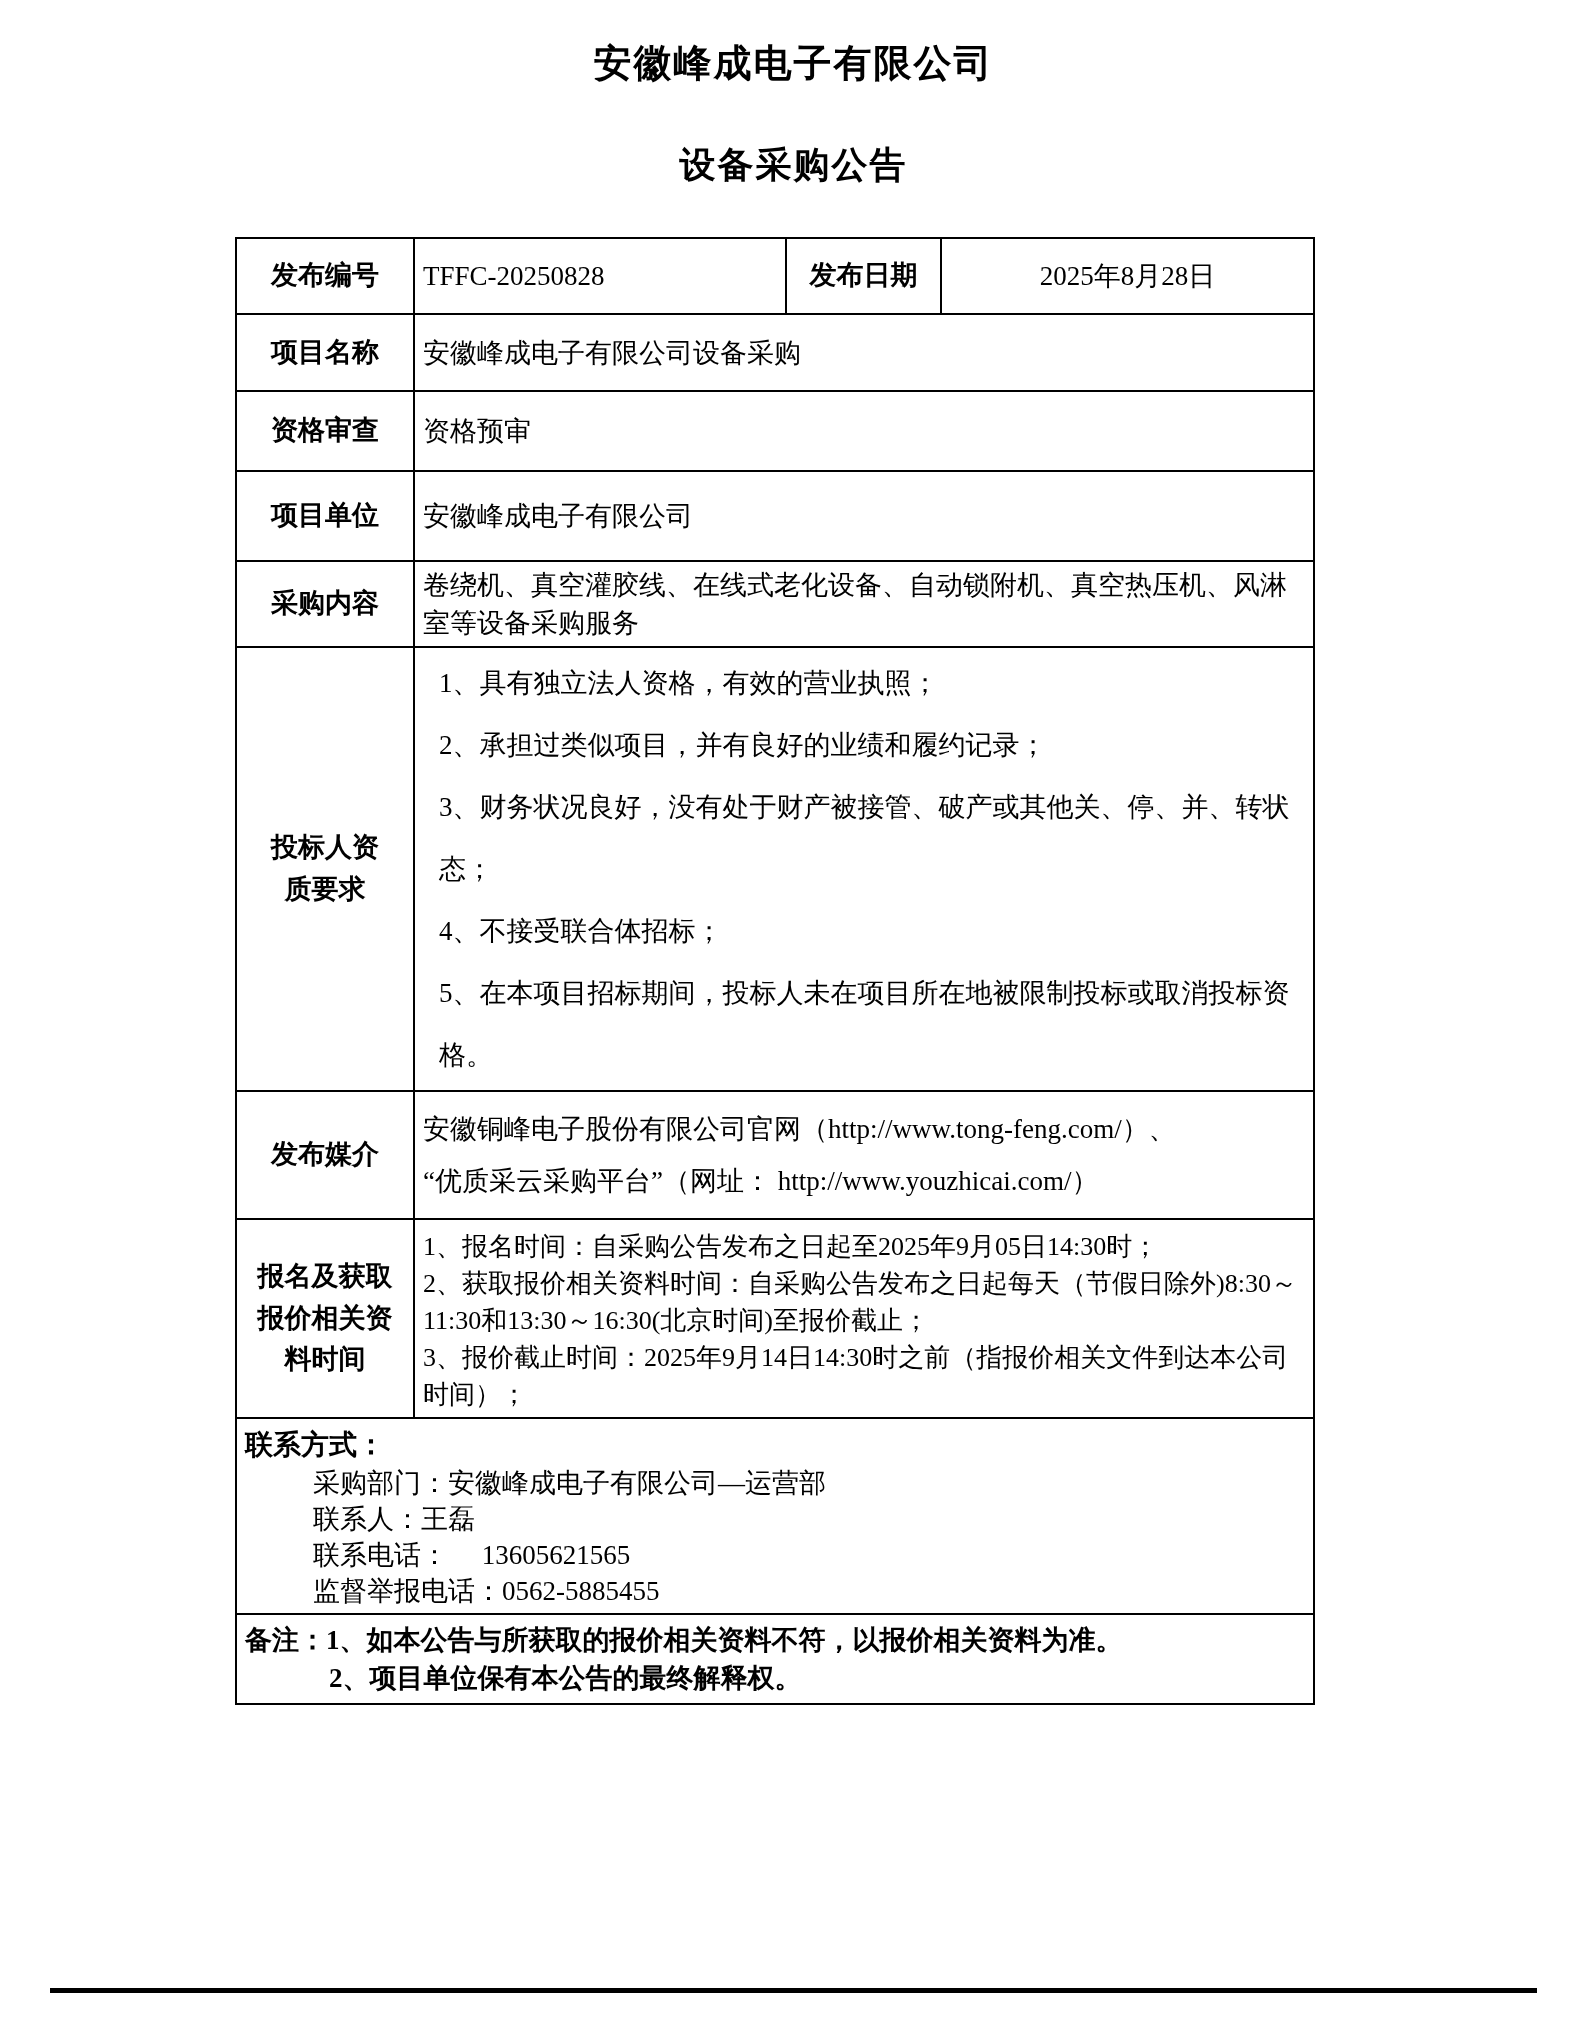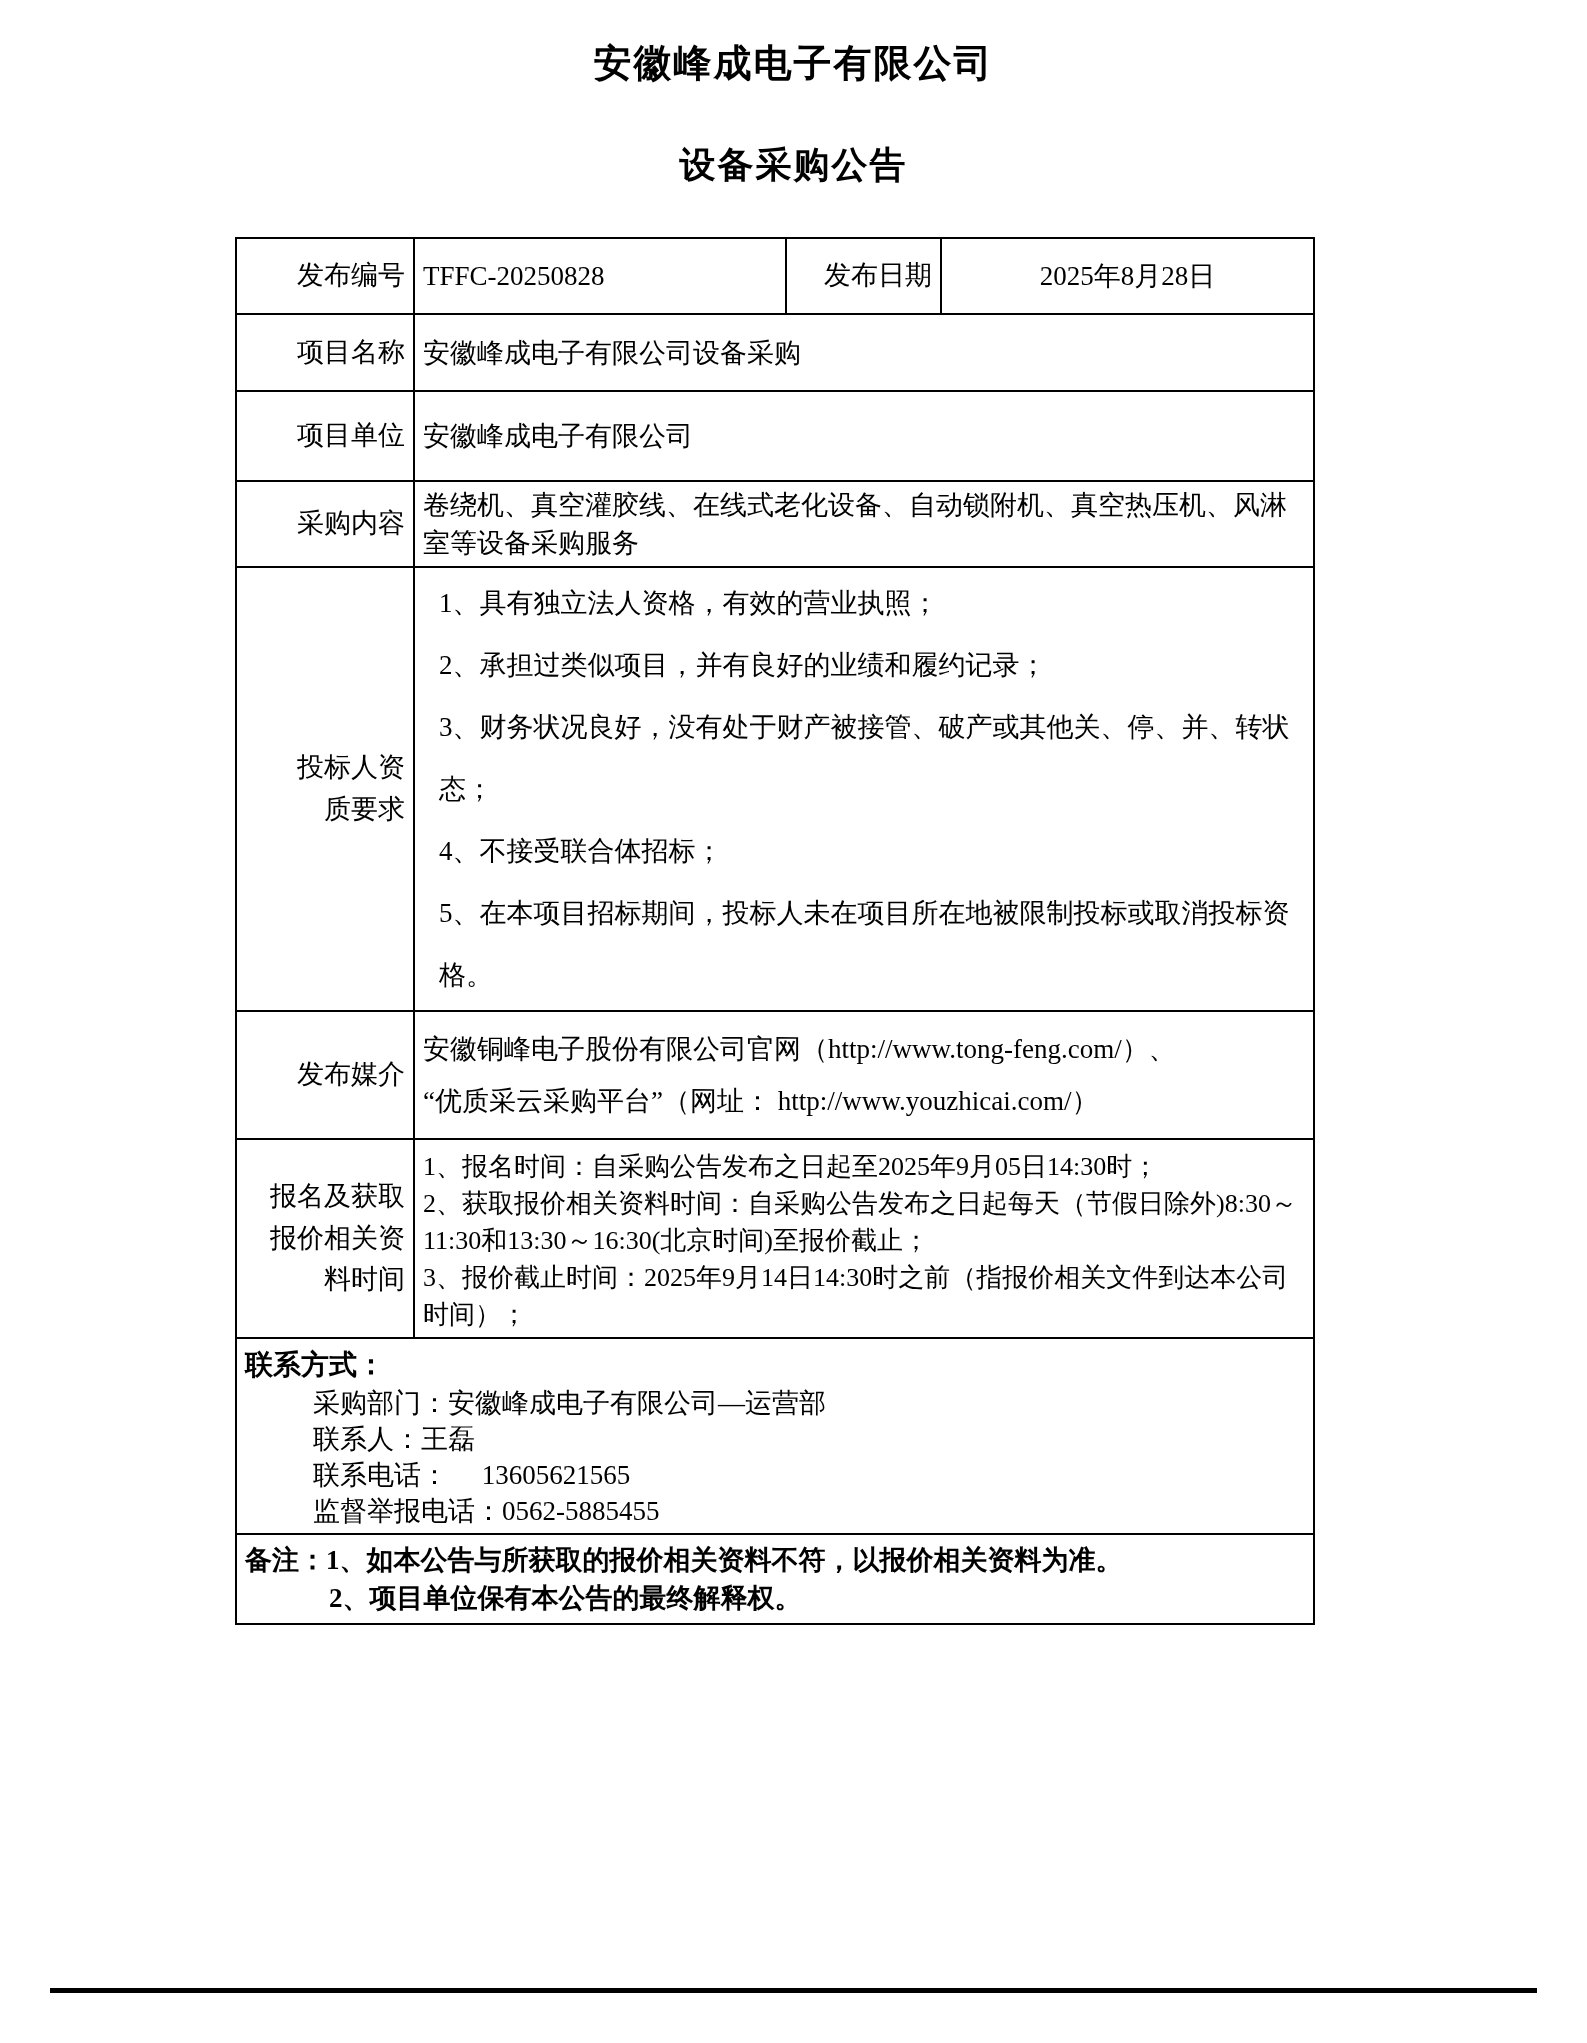--- a/index.html
+++ b/index.html
@@ -38,22 +38,22 @@
     font-size: 27px;
     padding: 4px 8px;
     vertical-align: middle;
     overflow: hidden;
   }
   col.c1 { width: 178px; }
   col.c2 { width: 372px; }
   col.c3 { width: 155px; }
   col.c4 { width: 373px; }
   .label {
-    text-align: right;
-    font-weight: normal;
+    text-align: center;
+    font-weight: bold;
     white-space: pre-line;
     line-height: 1.55;
   }
   .value { text-align: left; }
   .center { text-align: center; }
   tr.r1 td { height: 76px; }
   tr.r2 td { height: 77px; }
   tr.r3 td { height: 80px; }
   tr.r4 td { height: 90px; }
   tr.r5 td { height: 78px; }
@@ -99,20 +99,24 @@
     <tr class="r1">
       <td class="label">发布编号</td>
       <td class="value">TFFC-20250828</td>
       <td class="label">发布日期</td>
       <td class="value center">2025年8月28日</td>
     </tr>
     <tr class="r2">
       <td class="label">项目名称</td>
       <td class="value" colspan="3">安徽峰成电子有限公司设备采购</td>
     </tr>
+    <tr class="r3">
+      <td class="label">资格审查</td>
+      <td class="value" colspan="3">资格预审</td>
+    </tr>
     <tr class="r4">
       <td class="label">项目单位</td>
       <td class="value" colspan="3">安徽峰成电子有限公司</td>
     </tr>
     <tr class="r6">
       <td class="label">采购内容</td>
       <td class="value" colspan="3">卷绕机、真空灌胶线、在线式老化设备、自动锁附机、真空热压机、风淋室等设备采购服务</td>
     </tr>
     <tr class="r7">
       <td class="label">投标人资

